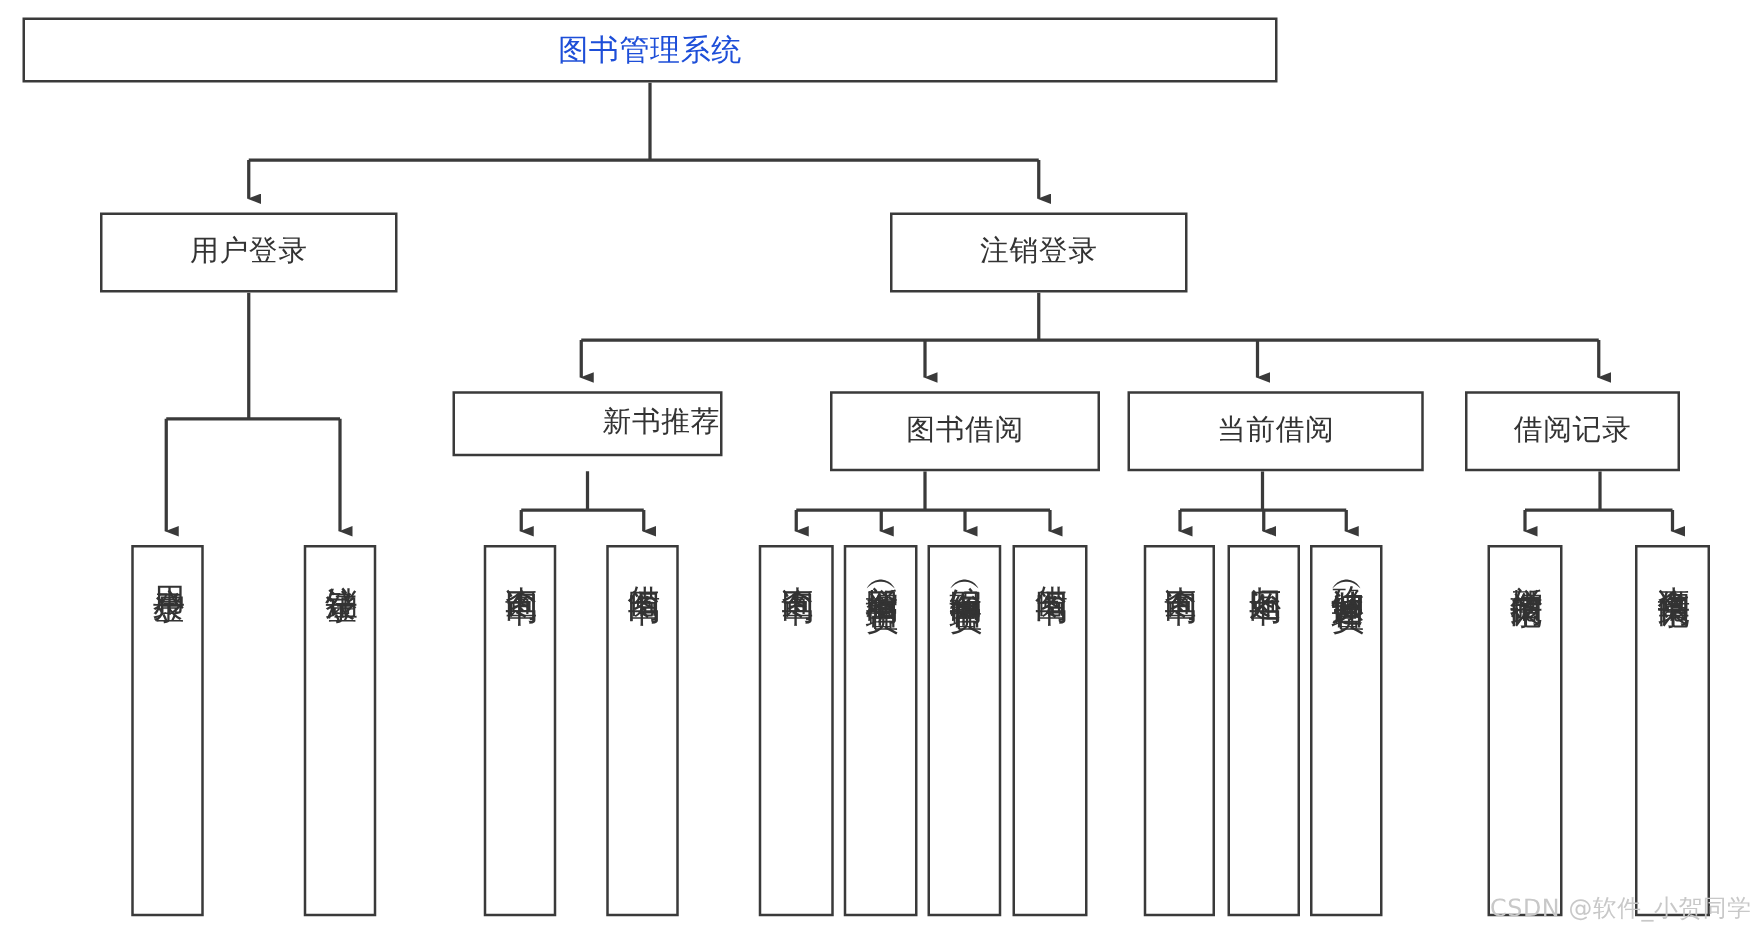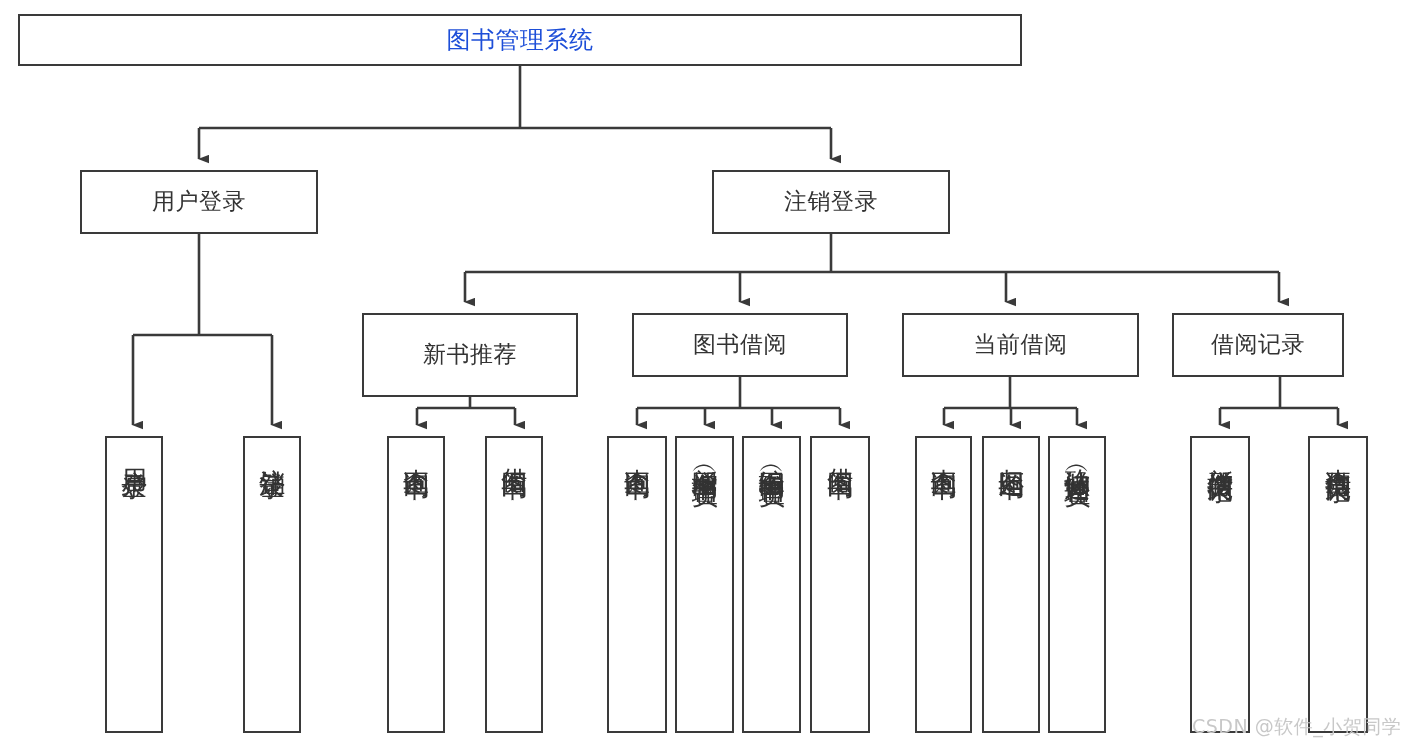--- a/index.html
+++ b/index.html
@@ -124,24 +124,24 @@
   <div id="nodes-layer">
       <div class="node-box node-h node-root" style="left: 18px; top: 14px; width: 1004px; height: 52px; border-color: rgb(58, 58, 58);">
         <span class="node-label" style="color: #1d4ed8;">图书管理系统</span>
       </div>
       <div class="node-box node-h" style="left: 80px; top: 170px; width: 238px; height: 64px; border-color: rgb(58, 58, 58);">
         <span class="node-label" style="color: rgb(51, 51, 51);">用户登录</span>
       </div>
       <div class="node-box node-h" style="left: 712px; top: 170px; width: 238px; height: 64px; border-color: rgb(58, 58, 58);">
         <span class="node-label" style="color: rgb(51, 51, 51);">注销登录</span>
       </div>
-      <div class="node-box node-h" style="left: 362px; top: 313px; width: 216px; height: 84px; border-color: rgb(58, 58, 58);">
+      <div class="node-box node-h" style="left: 362px; top: 313px; width: 216px; height: 52px; border-color: rgb(58, 58, 58); justify-content: flex-end;">
         <span class="node-label" style="color: rgb(51, 51, 51);">新书推荐</span>
       </div>
-      <div class="node-box node-h" style="left: 632px; top: 313px; width: 216px; height: 64px; border-color: rgb(58, 58, 58);">
+      <div class="node-box node-h" style="left: 664px; top: 313px; width: 216px; height: 64px; border-color: rgb(58, 58, 58);">
         <span class="node-label" style="color: rgb(51, 51, 51);">图书借阅</span>
       </div>
       <div class="node-box node-h" style="left: 902px; top: 313px; width: 237px; height: 64px; border-color: rgb(58, 58, 58);">
         <span class="node-label" style="color: rgb(51, 51, 51);">当前借阅</span>
       </div>
       <div class="node-box node-h" style="left: 1172px; top: 313px; width: 172px; height: 64px; border-color: rgb(58, 58, 58);">
         <span class="node-label" style="color: rgb(51, 51, 51);">借阅记录</span>
       </div>
       <div class="node-box node-v" style="left: 105px; top: 436px; width: 58px; height: 297px; border-color: rgb(58, 58, 58);">
         <span class="node-label" style="color: rgb(51, 51, 51);">用户登录</span>

